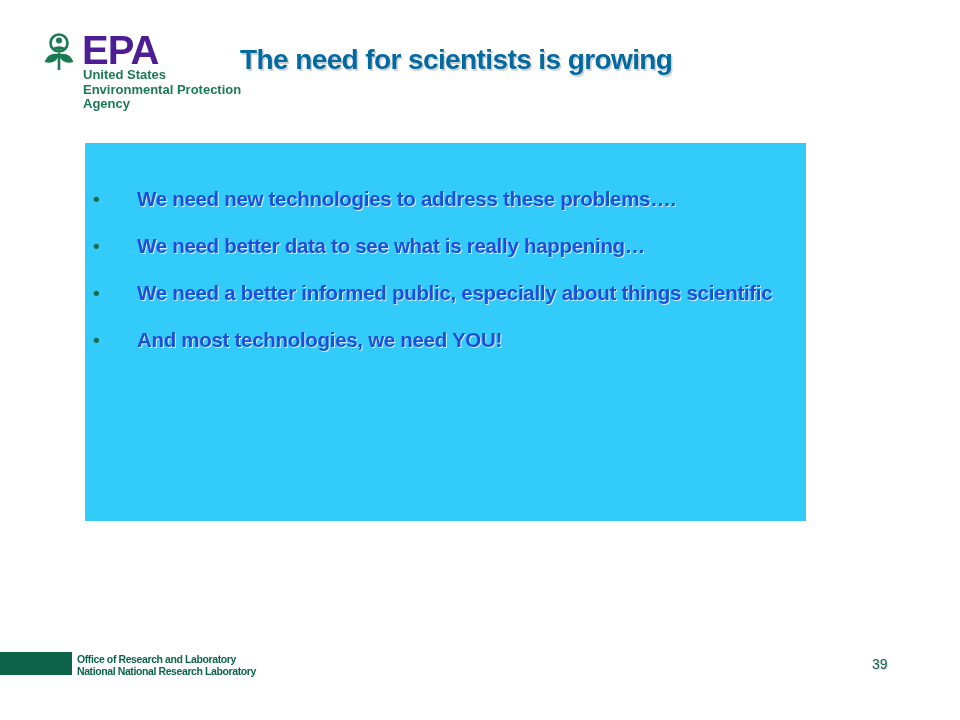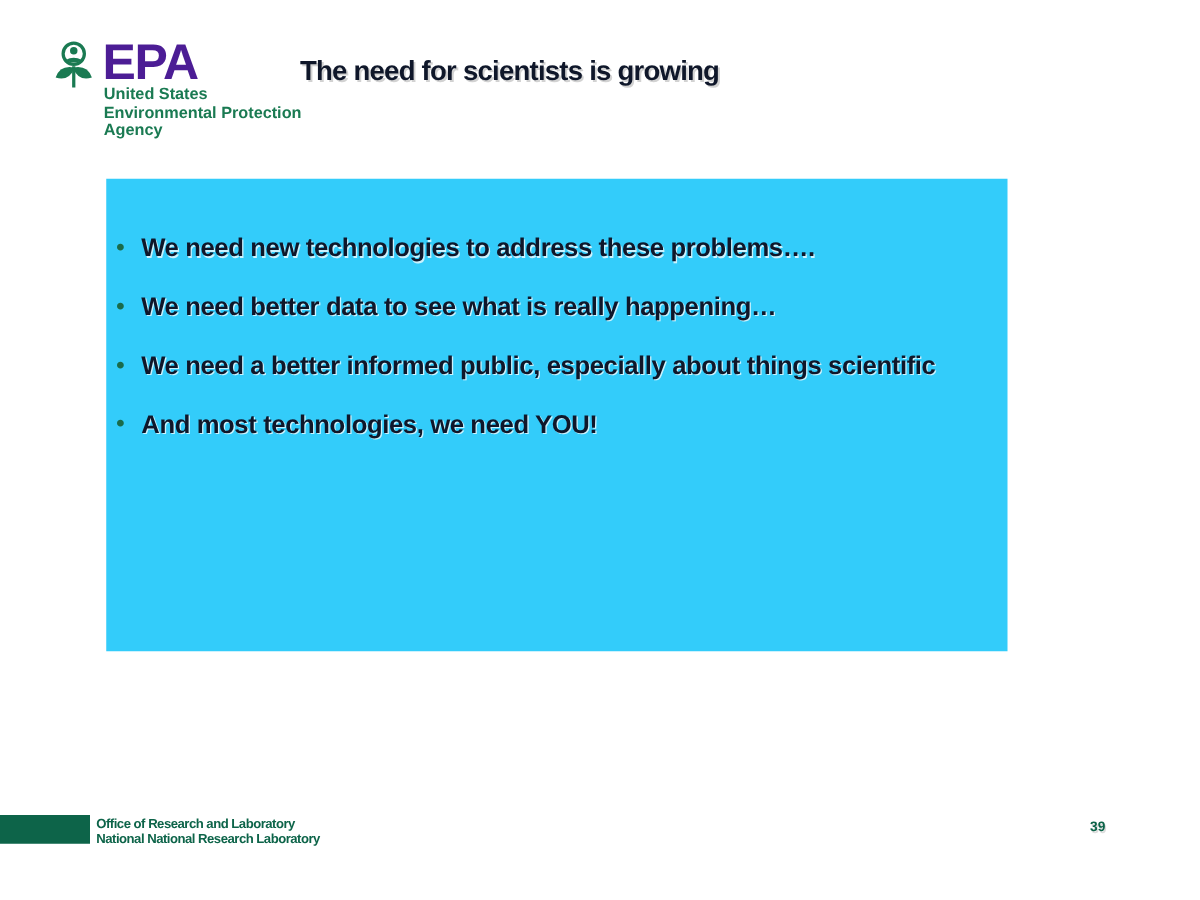--- a/index.html
+++ b/index.html
@@ -51,23 +51,23 @@
     width: 165px;
   }
   #epa-sub div { white-space: nowrap; }
 
   
   #slide-title {
     position: absolute;
     left: 240px;
     top: 44px;
     width: 460px;
-    font-size: 22px;
-    font-weight: bold;
-    color: #0f172a;
+    font-size: 28px;
+    font-weight: bold;
+    color: #0369a1;
     letter-spacing: -0.6px;
     white-space: nowrap;
     text-shadow: 1.5px 1.5px 0 #d2d2d2;
   }
 
   
   #content-box {
     position: absolute;
     left: 85px;
     top: 143px;
@@ -95,24 +95,25 @@
     font-size: 19px;
     line-height: 27px;
     color: #1a6b4a;
     text-align: left;
     font-weight: bold;
   }
   .bullet-text {
     flex: 1 1 auto;
     font-size: 20.5px;
     font-weight: bold;
-    color: #0f172a;
+    color: #1d4ed8;
     line-height: 27px;
     letter-spacing: -0.3px;
     text-shadow: 1px 1px 0 rgba(255,255,255,0.75);
+    margin-left: 24px;
   }
 
   
   #footer-bar {
     position: absolute;
     left: 0px;
     top: 652px;
     width: 72px;
     height: 23px;
     background: #0d6449;
@@ -125,22 +126,22 @@
     font-weight: bold;
     color: #0d6449;
     line-height: 12px;
     letter-spacing: -0.4px;
   }
   #footer-text div { white-space: nowrap; }
   #page-number {
     position: absolute;
     left: 872px;
     top: 656px;
-    font-size: 11px;
-    font-weight: bold;
+    font-size: 14px;
+    font-weight: normal;
     color: #0d6449;
     text-shadow: 1px 1px 0 #dcdcdc;
   }
 </style>
 </head>
 <body>
 
 <div id="epa-logo">
 
   <span id="epa-seal">

